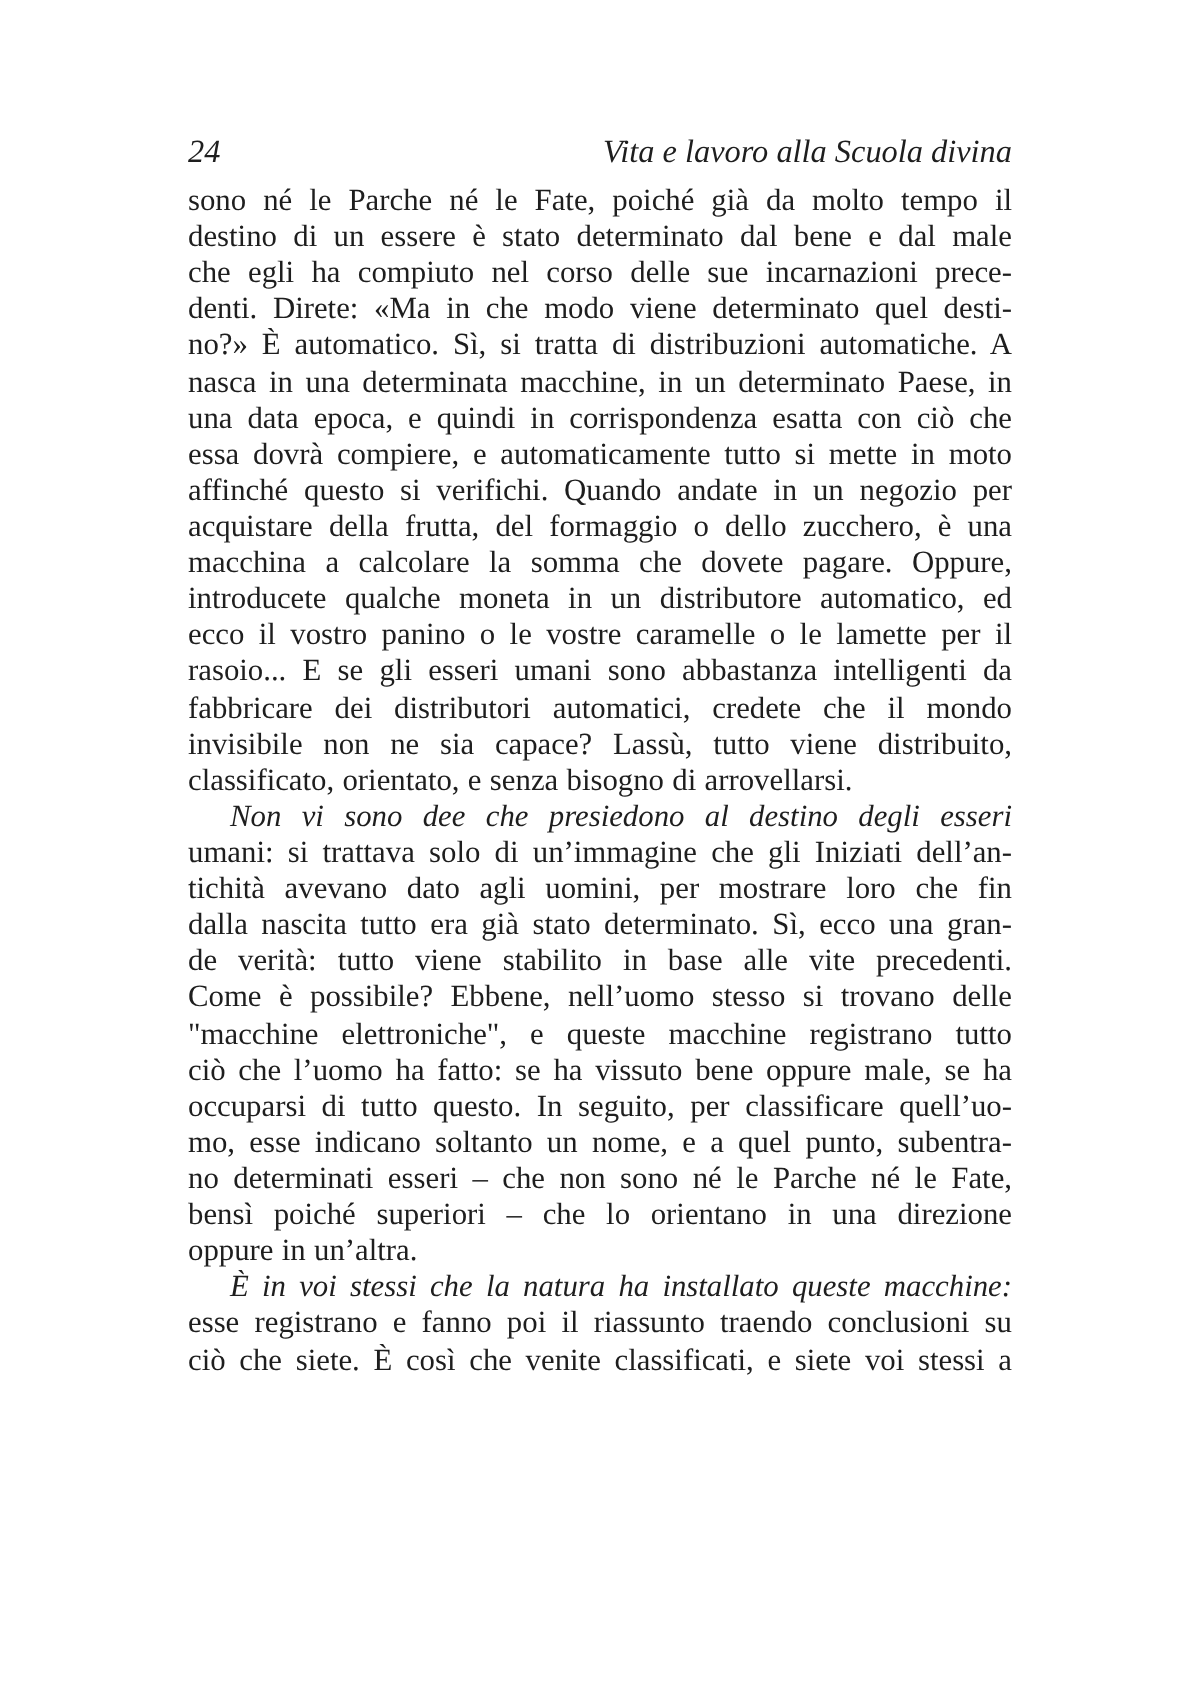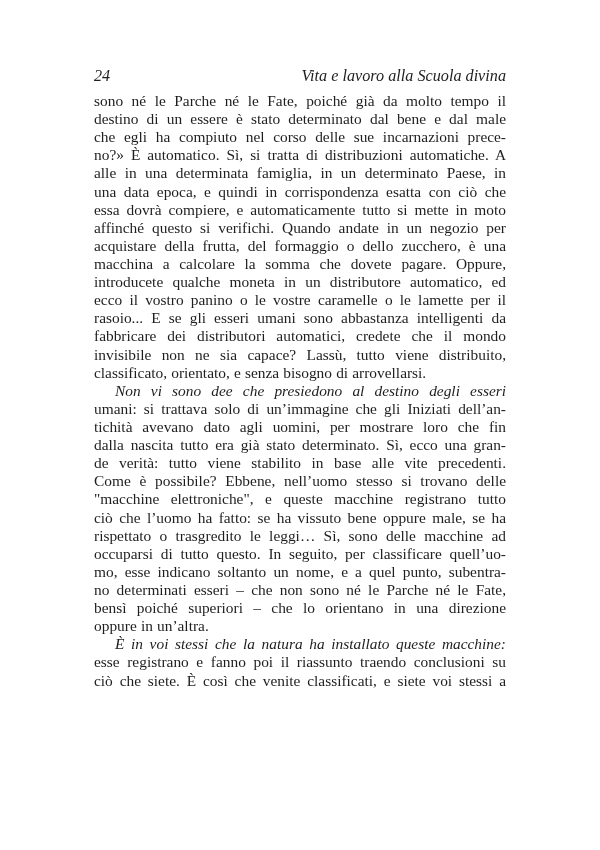--- a/index.html
+++ b/index.html
@@ -63,42 +63,42 @@
 
 <div class="page">
   <div class="header">
     <span>24</span>
     <span>Vita e lavoro alla Scuola divina</span>
   </div>
   <main class="body" id="body">
       <div class="line j">sono né le Parche né le Fate, poiché già da molto tempo il</div>
       <div class="line j">destino di un essere è stato determinato dal bene e dal male</div>
       <div class="line j">che egli ha compiuto nel corso delle sue incarnazioni prece-</div>
+      <div class="line j">denti. Direte: «Ma in che modo viene determinato quel desti-</div>
       <div class="line j">no?» È automatico. Sì, si tratta di distribuzioni automatiche. A</div>
-      <div class="line j">alle in una determinata famiglia, in un determinato Paese, in</div>
+      <div class="line j">nasca in una determinata macchine, in un determinato Paese, in</div>
       <div class="line j">una data epoca, e quindi in corrispondenza esatta con ciò che</div>
       <div class="line j">essa dovrà compiere, e automaticamente tutto si mette in moto</div>
       <div class="line j">affinché questo si verifichi. Quando andate in un negozio per</div>
       <div class="line j">acquistare della frutta, del formaggio o dello zucchero, è una</div>
       <div class="line j">macchina a calcolare la somma che dovete pagare. Oppure,</div>
       <div class="line j">introducete qualche moneta in un distributore automatico, ed</div>
       <div class="line j">ecco il vostro panino o le vostre caramelle o le lamette per il</div>
       <div class="line j">rasoio... E se gli esseri umani sono abbastanza intelligenti da</div>
       <div class="line j">fabbricare dei distributori automatici, credete che il mondo</div>
       <div class="line j">invisibile non ne sia capace? Lassù, tutto viene distribuito,</div>
       <div class="line">classificato, orientato, e senza bisogno di arrovellarsi.</div>
       <div class="line j ind">Non vi sono dee che presiedono al destino degli esseri</div>
       <div class="line j">umani: si trattava solo di un’immagine che gli Iniziati dell’an-</div>
       <div class="line j">tichità avevano dato agli uomini, per mostrare loro che fin</div>
       <div class="line j">dalla nascita tutto era già stato determinato. Sì, ecco una gran-</div>
       <div class="line j">de verità: tutto viene stabilito in base alle vite precedenti.</div>
       <div class="line j">Come è possibile? Ebbene, nell’uomo stesso si trovano delle</div>
       <div class="line j">"macchine elettroniche", e queste macchine registrano tutto</div>
       <div class="line j">ciò che l’uomo ha fatto: se ha vissuto bene oppure male, se ha</div>
-      <div class="line j">rispettato o trasgredito le leggi… Sì, sono delle macchine ad</div>
       <div class="line j">occuparsi di tutto questo. In seguito, per classificare quell’uo-</div>
       <div class="line j">mo, esse indicano soltanto un nome, e a quel punto, subentra-</div>
       <div class="line j">no determinati esseri – che non sono né le Parche né le Fate,</div>
       <div class="line j">bensì poiché superiori – che lo orientano in una direzione</div>
       <div class="line">oppure in un’altra.</div>
       <div class="line j ind">È in voi stessi che la natura ha installato queste macchine:</div>
       <div class="line j">esse registrano e fanno poi il riassunto traendo conclusioni su</div>
       <div class="line j">ciò che siete. È così che venite classificati, e siete voi stessi a</div>
     </main>
 </div>

